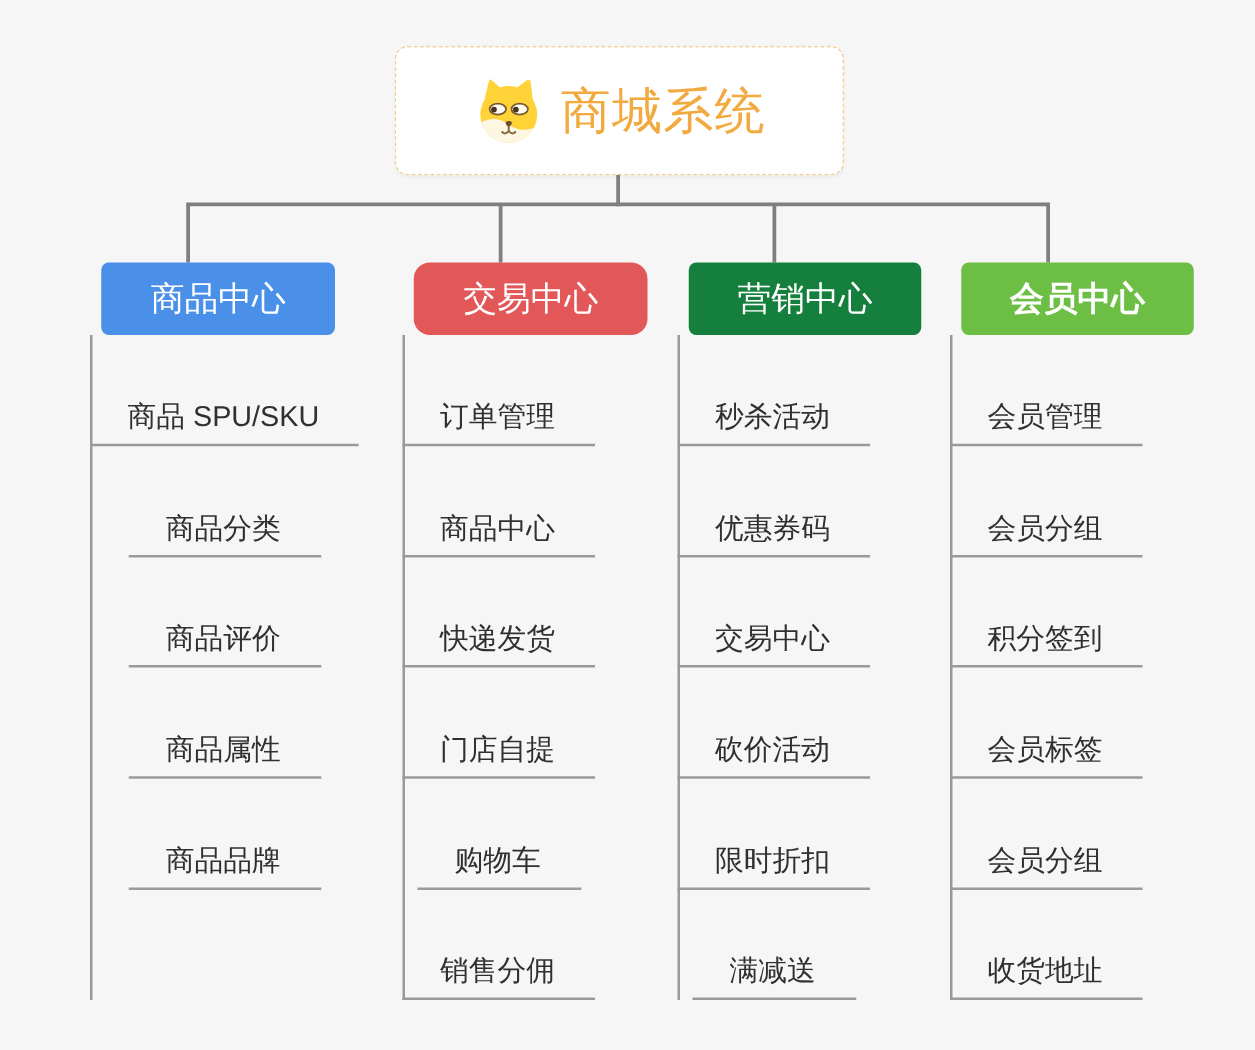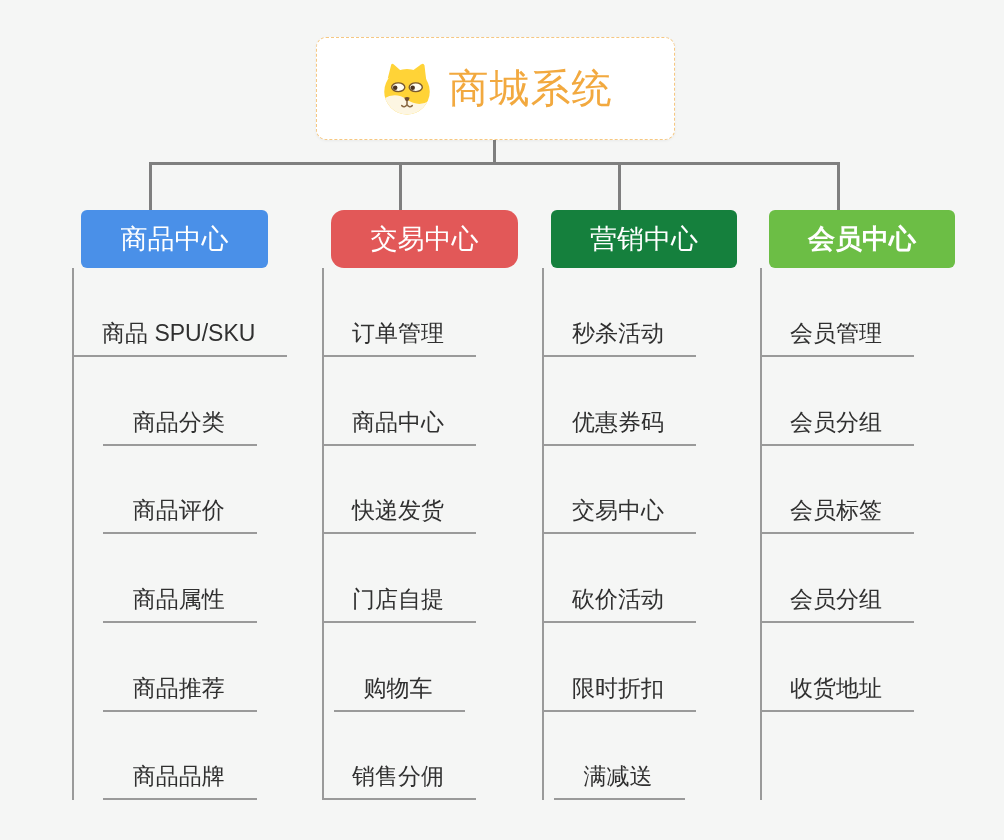--- a/index.html
+++ b/index.html
@@ -141,21 +141,20 @@
   </div>
   <div class="branch b4" style="background: rgb(108, 190, 69); font-weight: bold;">
     <span>会员中心</span>
   </div>
 
   <div class="col c1">
     <div class="child">商品 SPU/SKU</div>
     <div class="child">商品分类</div>
     <div class="child">商品评价</div>
     <div class="child">商品属性</div>
-    <div class="child">商品推荐</div>
     <div class="child">商品品牌</div>
   </div>
 
   <div class="col c2">
     <div class="child">订单管理</div>
     <div class="child">商品中心</div>
     <div class="child">快递发货</div>
     <div class="child">门店自提</div>
     <div class="child">购物车</div>
     <div class="child">销售分佣</div>
@@ -166,18 +165,19 @@
     <div class="child">优惠券码</div>
     <div class="child">交易中心</div>
     <div class="child">砍价活动</div>
     <div class="child">限时折扣</div>
     <div class="child">满减送</div>
   </div>
 
   <div class="col c4">
     <div class="child">会员管理</div>
     <div class="child">会员分组</div>
+    <div class="child">积分签到</div>
     <div class="child">会员标签</div>
     <div class="child">会员分组</div>
     <div class="child">收货地址</div>
   </div>
 
 </div>
 
 </body></html>

